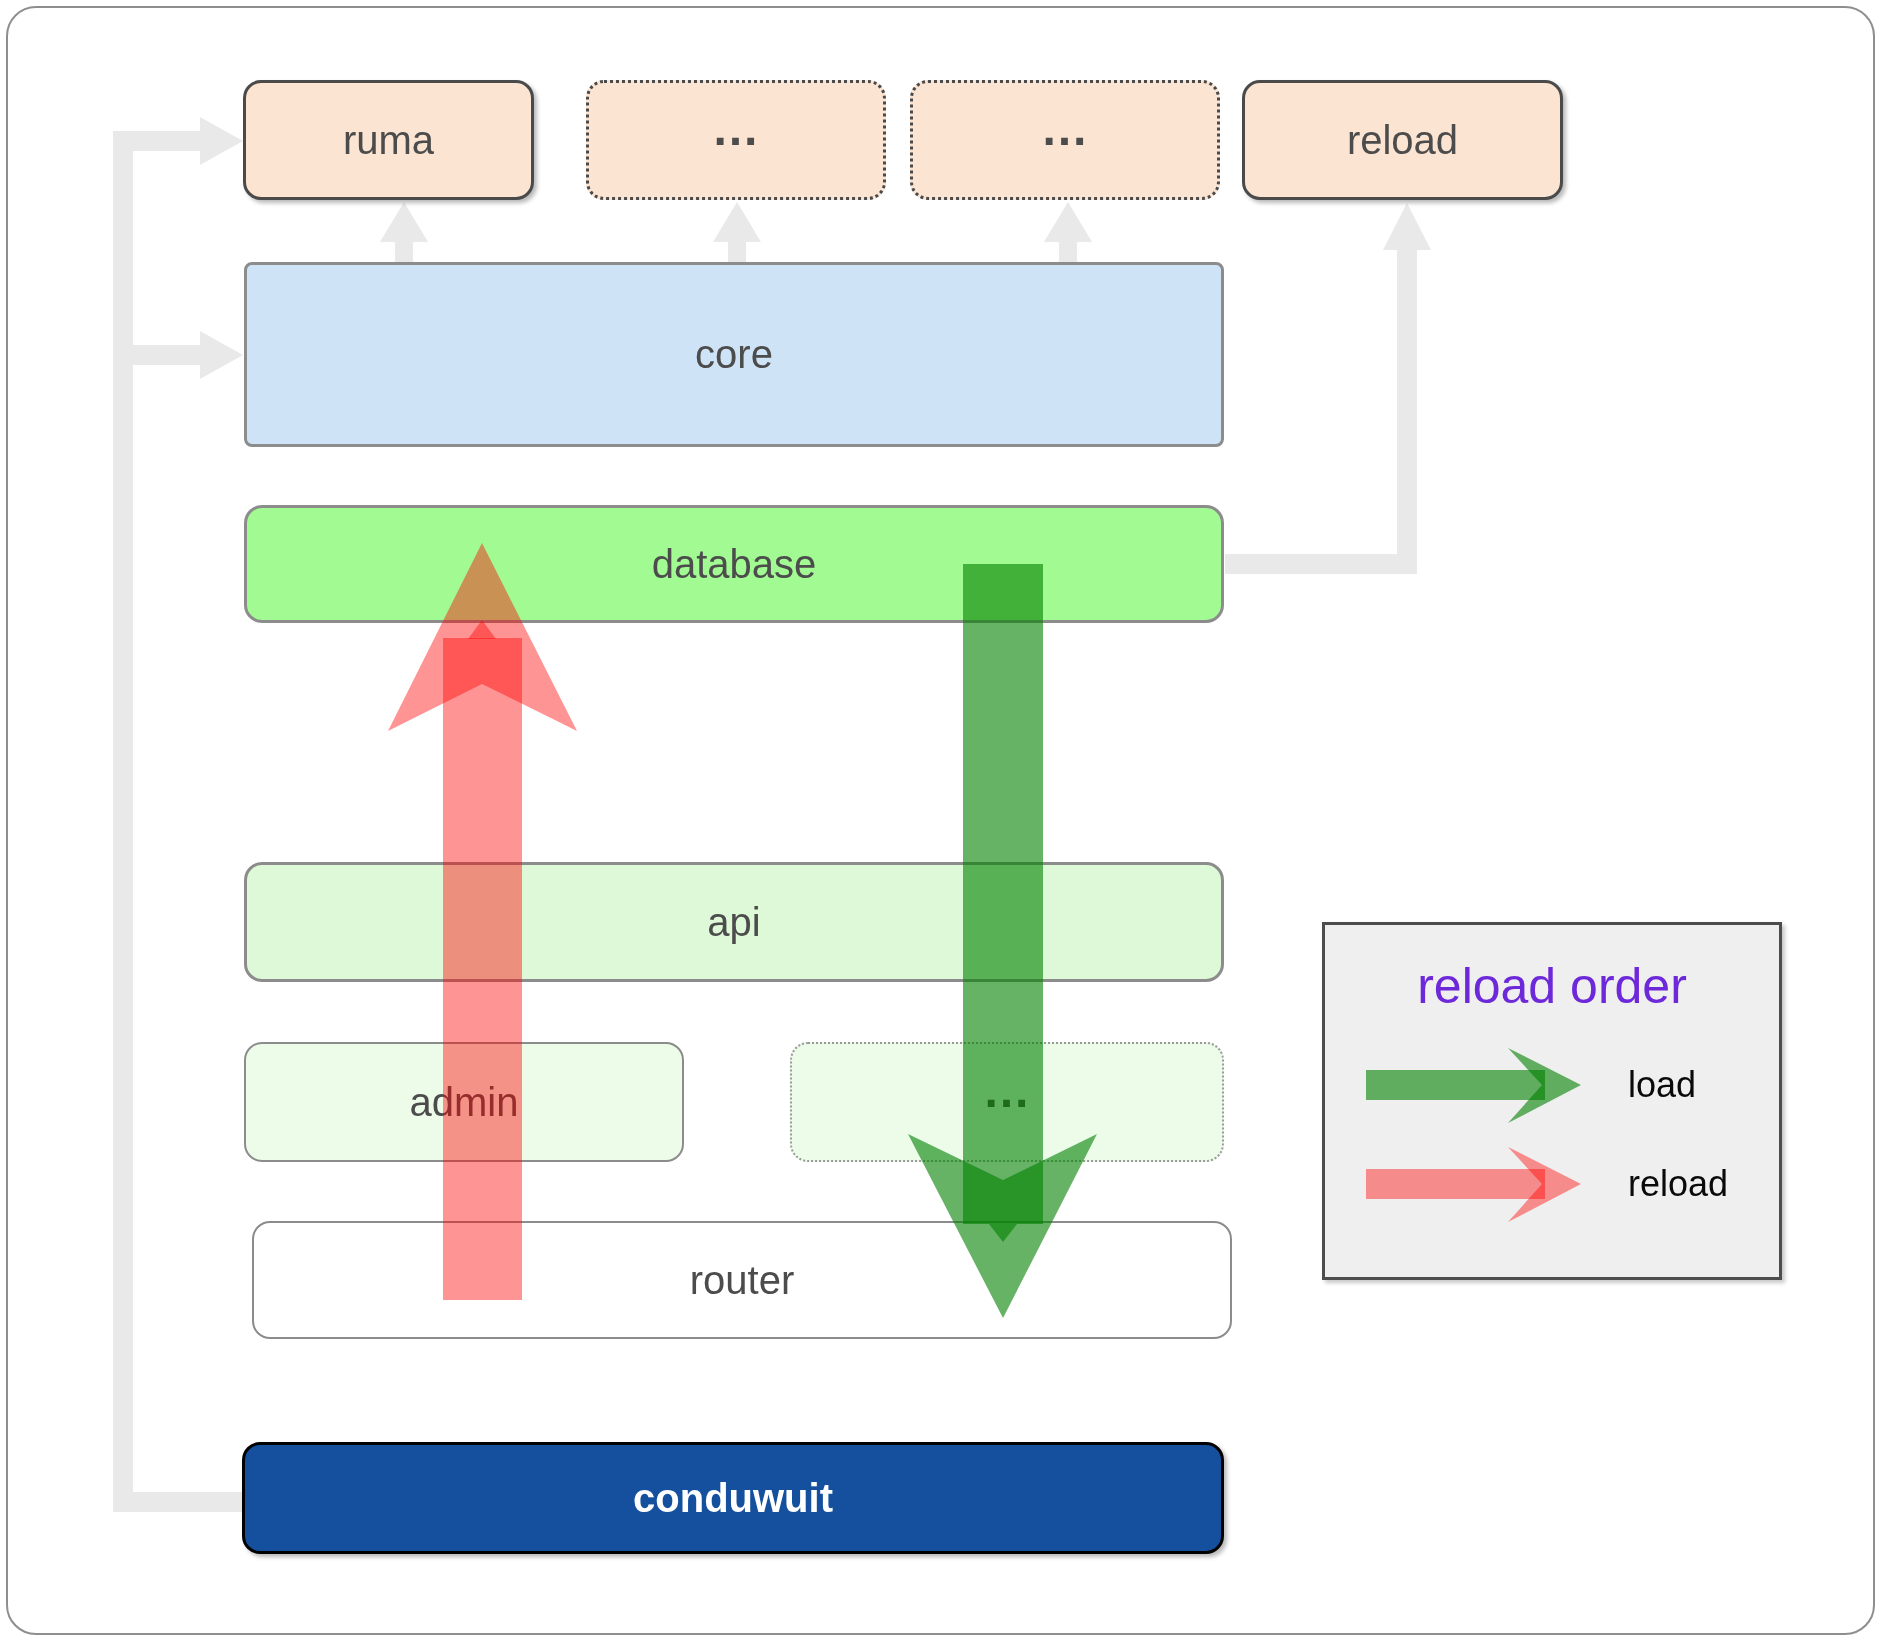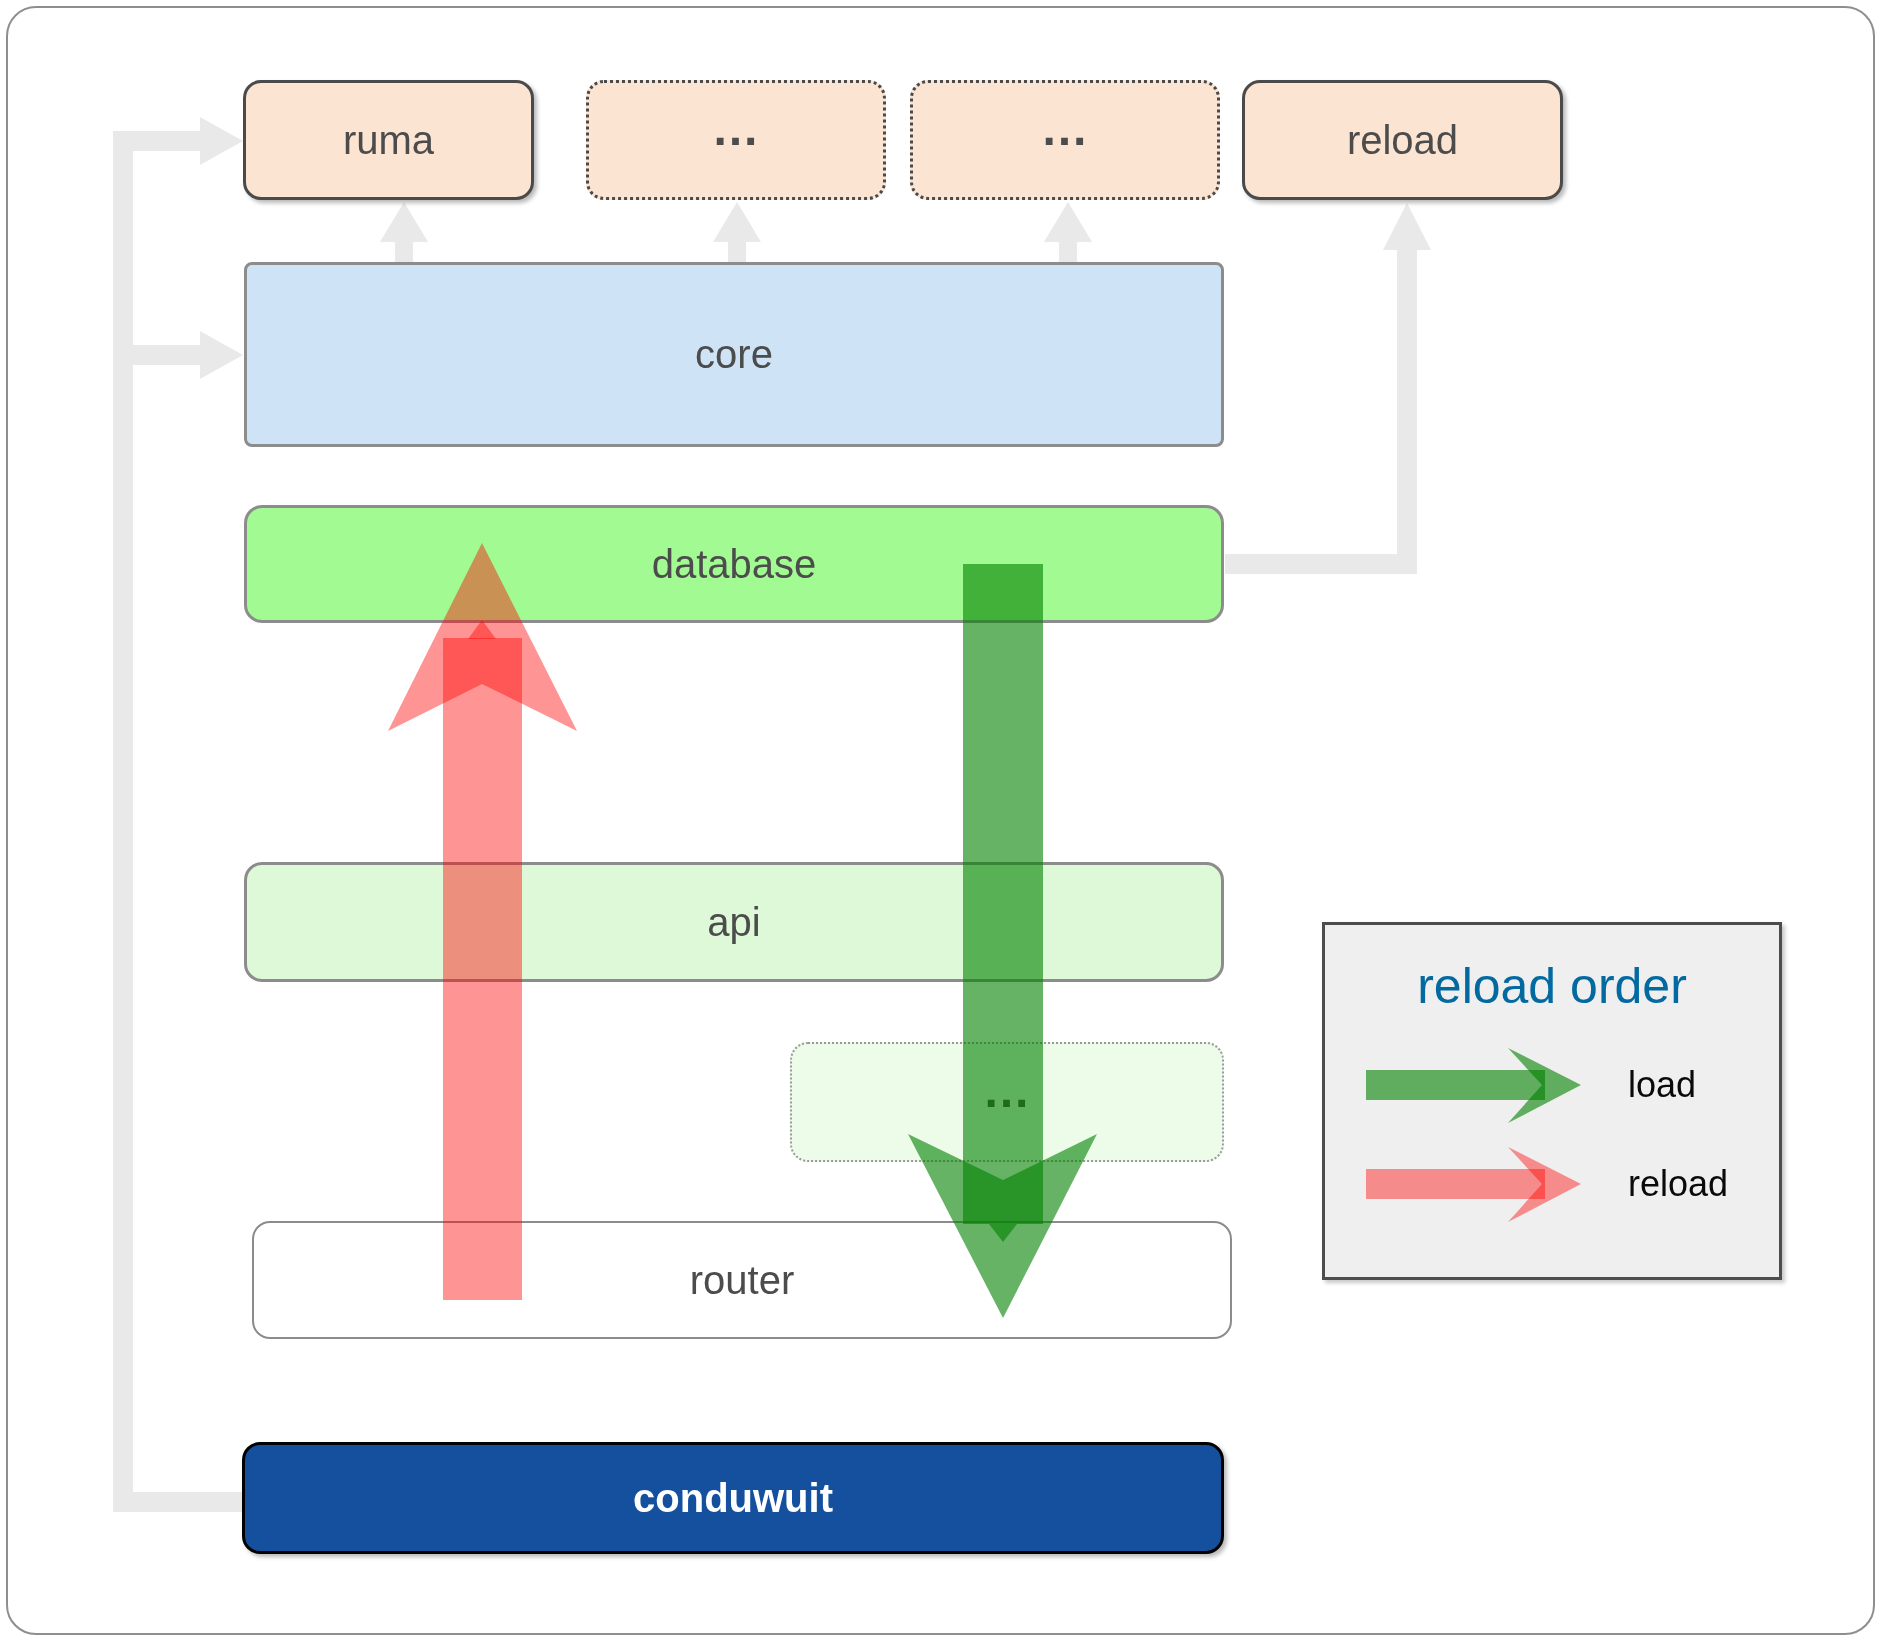--- a/index.html
+++ b/index.html
@@ -49,21 +49,21 @@
 
   
   #legend{
     position:absolute;left:1322px;top:922px;width:460px;height:358px;
     box-sizing:border-box;background:var(--legend-bg);
     border:3px solid #4d4d4d;z-index:2;
     box-shadow:3px 3px 4px rgba(0,0,0,0.22);
   }
   #legend-title{
     position:absolute;left:0;right:0;top:32px;
-    text-align:center;font-size:50px;color:#0369a1;
+    text-align:center;font-size:50px;color:#6d28d9;
   }
   .legend-label{
     position:absolute;left:303px;font-size:36px;color:#0a0a0a;
     transform:translateY(-50%);
   }
   #legend-load-label{top:160px;}
   #legend-unload-label{top:259px;}
 
   svg{display:block;}
 </style>
@@ -112,20 +112,23 @@
 
   <div class="box b-core">
     <span>core</span>
   </div>
   <div class="box b-database">
     <span>database</span>
   </div>
   <div class="box b-api">
     <span>api</span>
   </div>
+  <div class="box b-admin">
+    <span>admin</span>
+  </div>
   <div class="box b-ebottom">
     <span class="ellipsis">…</span>
   </div>
   <div class="box b-router">
     <span>router</span>
   </div>
   <div class="box b-conduwuit shadowed">
     <span>conduwuit</span>
   </div>
 

